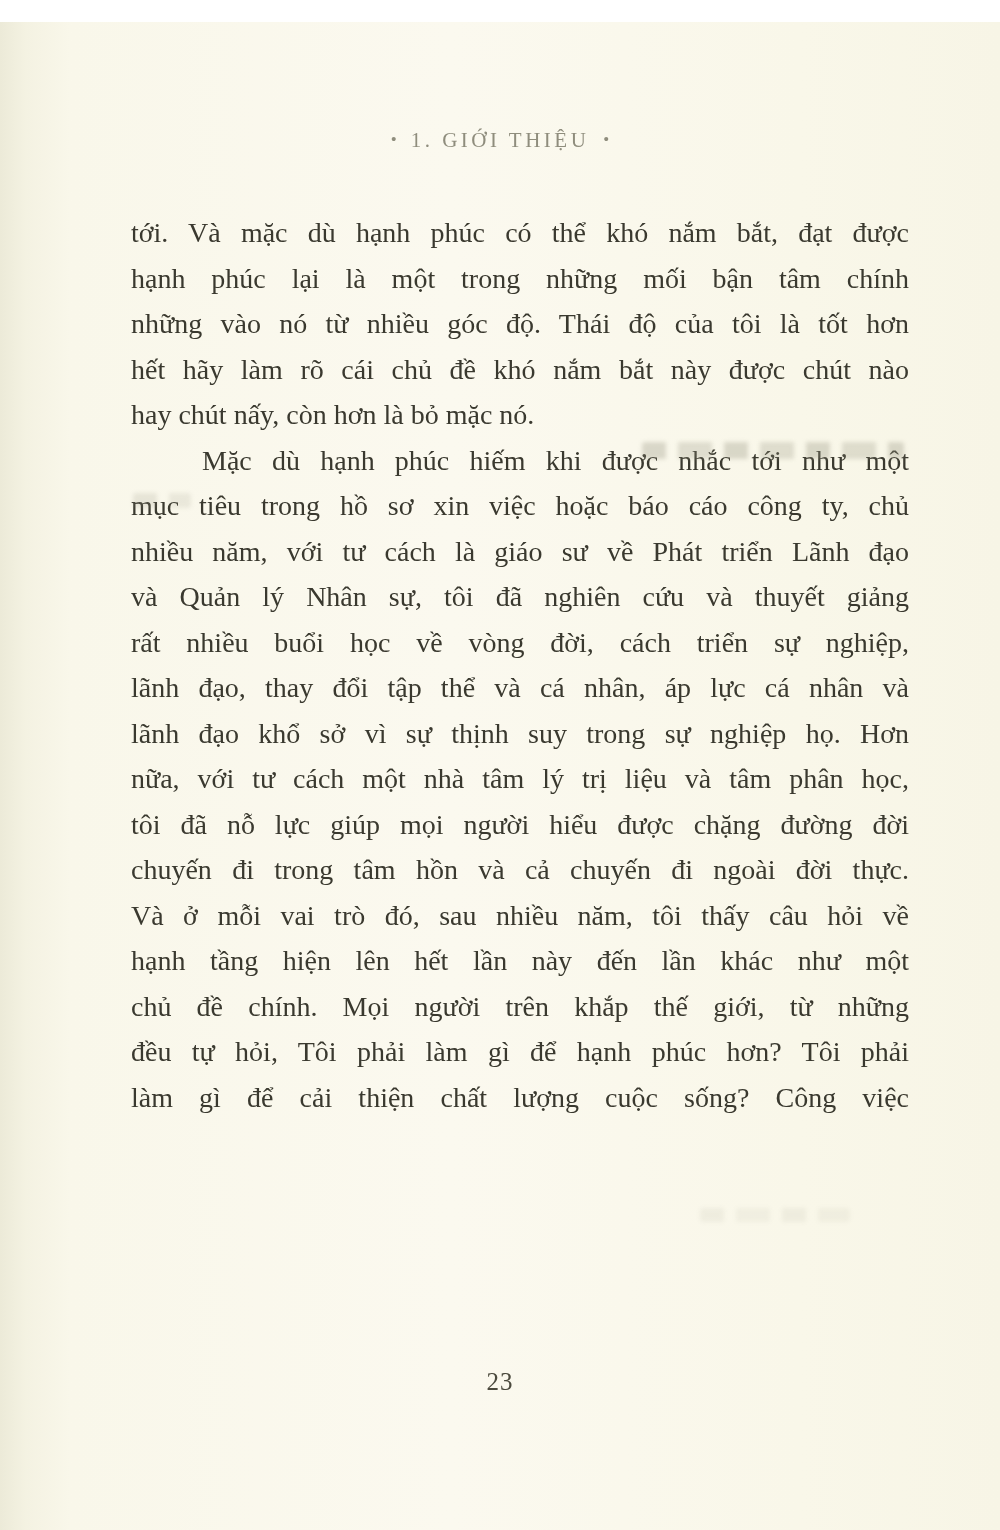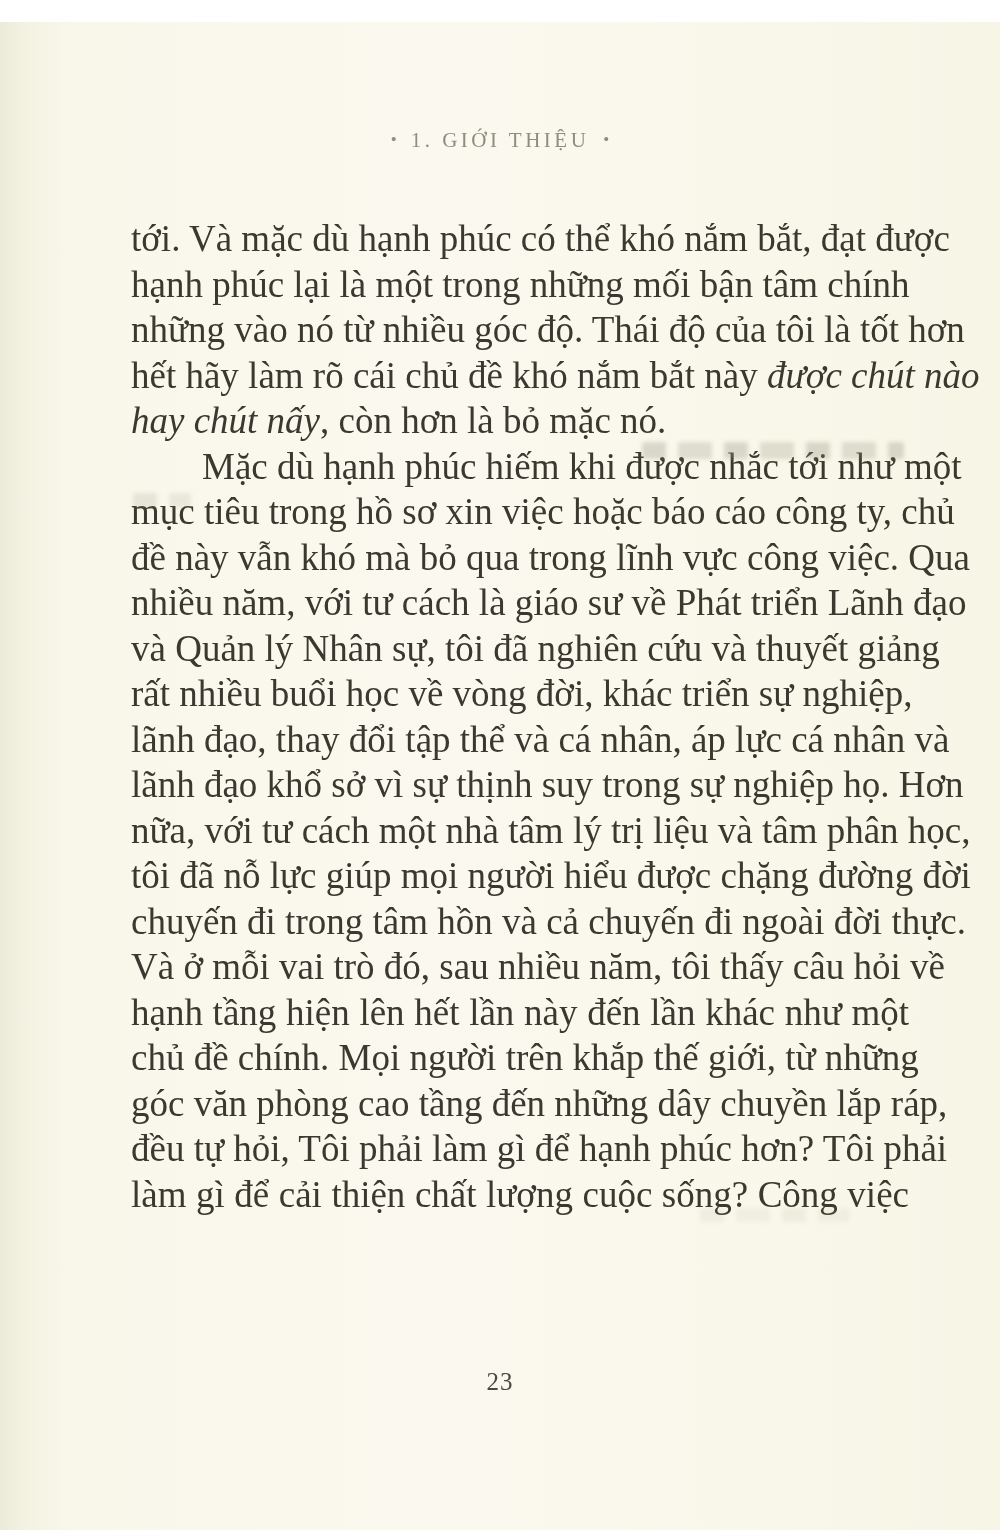--- a/index.html
+++ b/index.html
@@ -28,35 +28,35 @@
   .running-head .dot {
     font-size: 17px;
     margin: 0 14px;
     position: relative;
     top: -2px;
     letter-spacing: 0;
   }
   .text-block {
     position: absolute;
     left: 131px;
-    top: 194px;
+    top: 188px;
     width: 778px;
-    font-size: 37px;
+    font-size: 28px;
     line-height: 45.5px;
     color: #3a392f;
   }
   .line {
     height: 45.5px;
     text-align: justify;
     text-align-last: justify;
     white-space: nowrap; 
   }
   .line.para-end { text-align-last: left; }
   .line.indent { text-indent: 71px; }
-  .seg-italic { font-style: italic; }
+  .seg-italic { }
   .page-number {
     position: absolute;
     top: 1346px;
     left: 0;
     width: 100%;
     text-align: center;
     font-size: 25px;
     color: #4b4a3e;
     letter-spacing: 1px;
   }
@@ -91,33 +91,31 @@
       <div>
         <div class="line"><span>tới. Và mặc dù hạnh phúc có thể khó nắm bắt, đạt được</span></div>
         <div class="line"><span>hạnh phúc lại là một trong những mối bận tâm chính</span></div>
         <div class="line"><span>những vào nó từ nhiều góc độ. Thái độ của tôi là tốt hơn</span></div>
         <div class="line"><span>hết hãy làm rõ cái chủ đề khó nắm bắt này </span><span class="seg-italic">được chút nào</span></div>
         <div class="line para-end"><span class="seg-italic">hay chút nấy</span><span>, còn hơn là bỏ mặc nó.</span></div>
       </div>
       <div>
         <div class="line indent"><span>Mặc dù hạnh phúc hiếm khi được nhắc tới như một</span></div>
         <div class="line"><span>mục tiêu trong hồ sơ xin việc hoặc báo cáo công ty, chủ</span></div>
-        <div class="line"><span>đề này vẫn khó mà bỏ qua trong lĩnh vực công việc. Qua</span></div>
         <div class="line"><span>nhiều năm, với tư cách là giáo sư về Phát triển Lãnh đạo</span></div>
         <div class="line"><span>và Quản lý Nhân sự, tôi đã nghiên cứu và thuyết giảng</span></div>
-        <div class="line"><span>rất nhiều buổi học về vòng đời, khác triển sự nghiệp,</span></div>
+        <div class="line"><span>rất nhiều buổi học về vòng đời, cách triển sự nghiệp,</span></div>
         <div class="line"><span>lãnh đạo, thay đổi tập thể và cá nhân, áp lực cá nhân và</span></div>
         <div class="line"><span>lãnh đạo khổ sở vì sự thịnh suy trong sự nghiệp họ. Hơn</span></div>
         <div class="line"><span>nữa, với tư cách một nhà tâm lý trị liệu và tâm phân học,</span></div>
         <div class="line"><span>tôi đã nỗ lực giúp mọi người hiểu được chặng đường đời</span></div>
         <div class="line"><span>chuyến đi trong tâm hồn và cả chuyến đi ngoài đời thực.</span></div>
         <div class="line"><span>Và ở mỗi vai trò đó, sau nhiều năm, tôi thấy câu hỏi về</span></div>
         <div class="line"><span>hạnh tầng hiện lên hết lần này đến lần khác như một</span></div>
         <div class="line"><span>chủ đề chính. Mọi người trên khắp thế giới, từ những</span></div>
-        <div class="line"><span>góc văn phòng cao tầng đến những dây chuyền lắp ráp,</span></div>
         <div class="line"><span>đều tự hỏi, Tôi phải làm gì để hạnh phúc hơn? Tôi phải</span></div>
         <div class="line"><span>làm gì để cải thiện chất lượng cuộc sống? Công việc</span></div>
       </div>
     </div>
 
   <div class="bleed bleed-1"></div>
   <div class="bleed bleed-2"></div>
   <div class="bleed bleed-3"></div>
 
   <div class="page-number">23</div>

